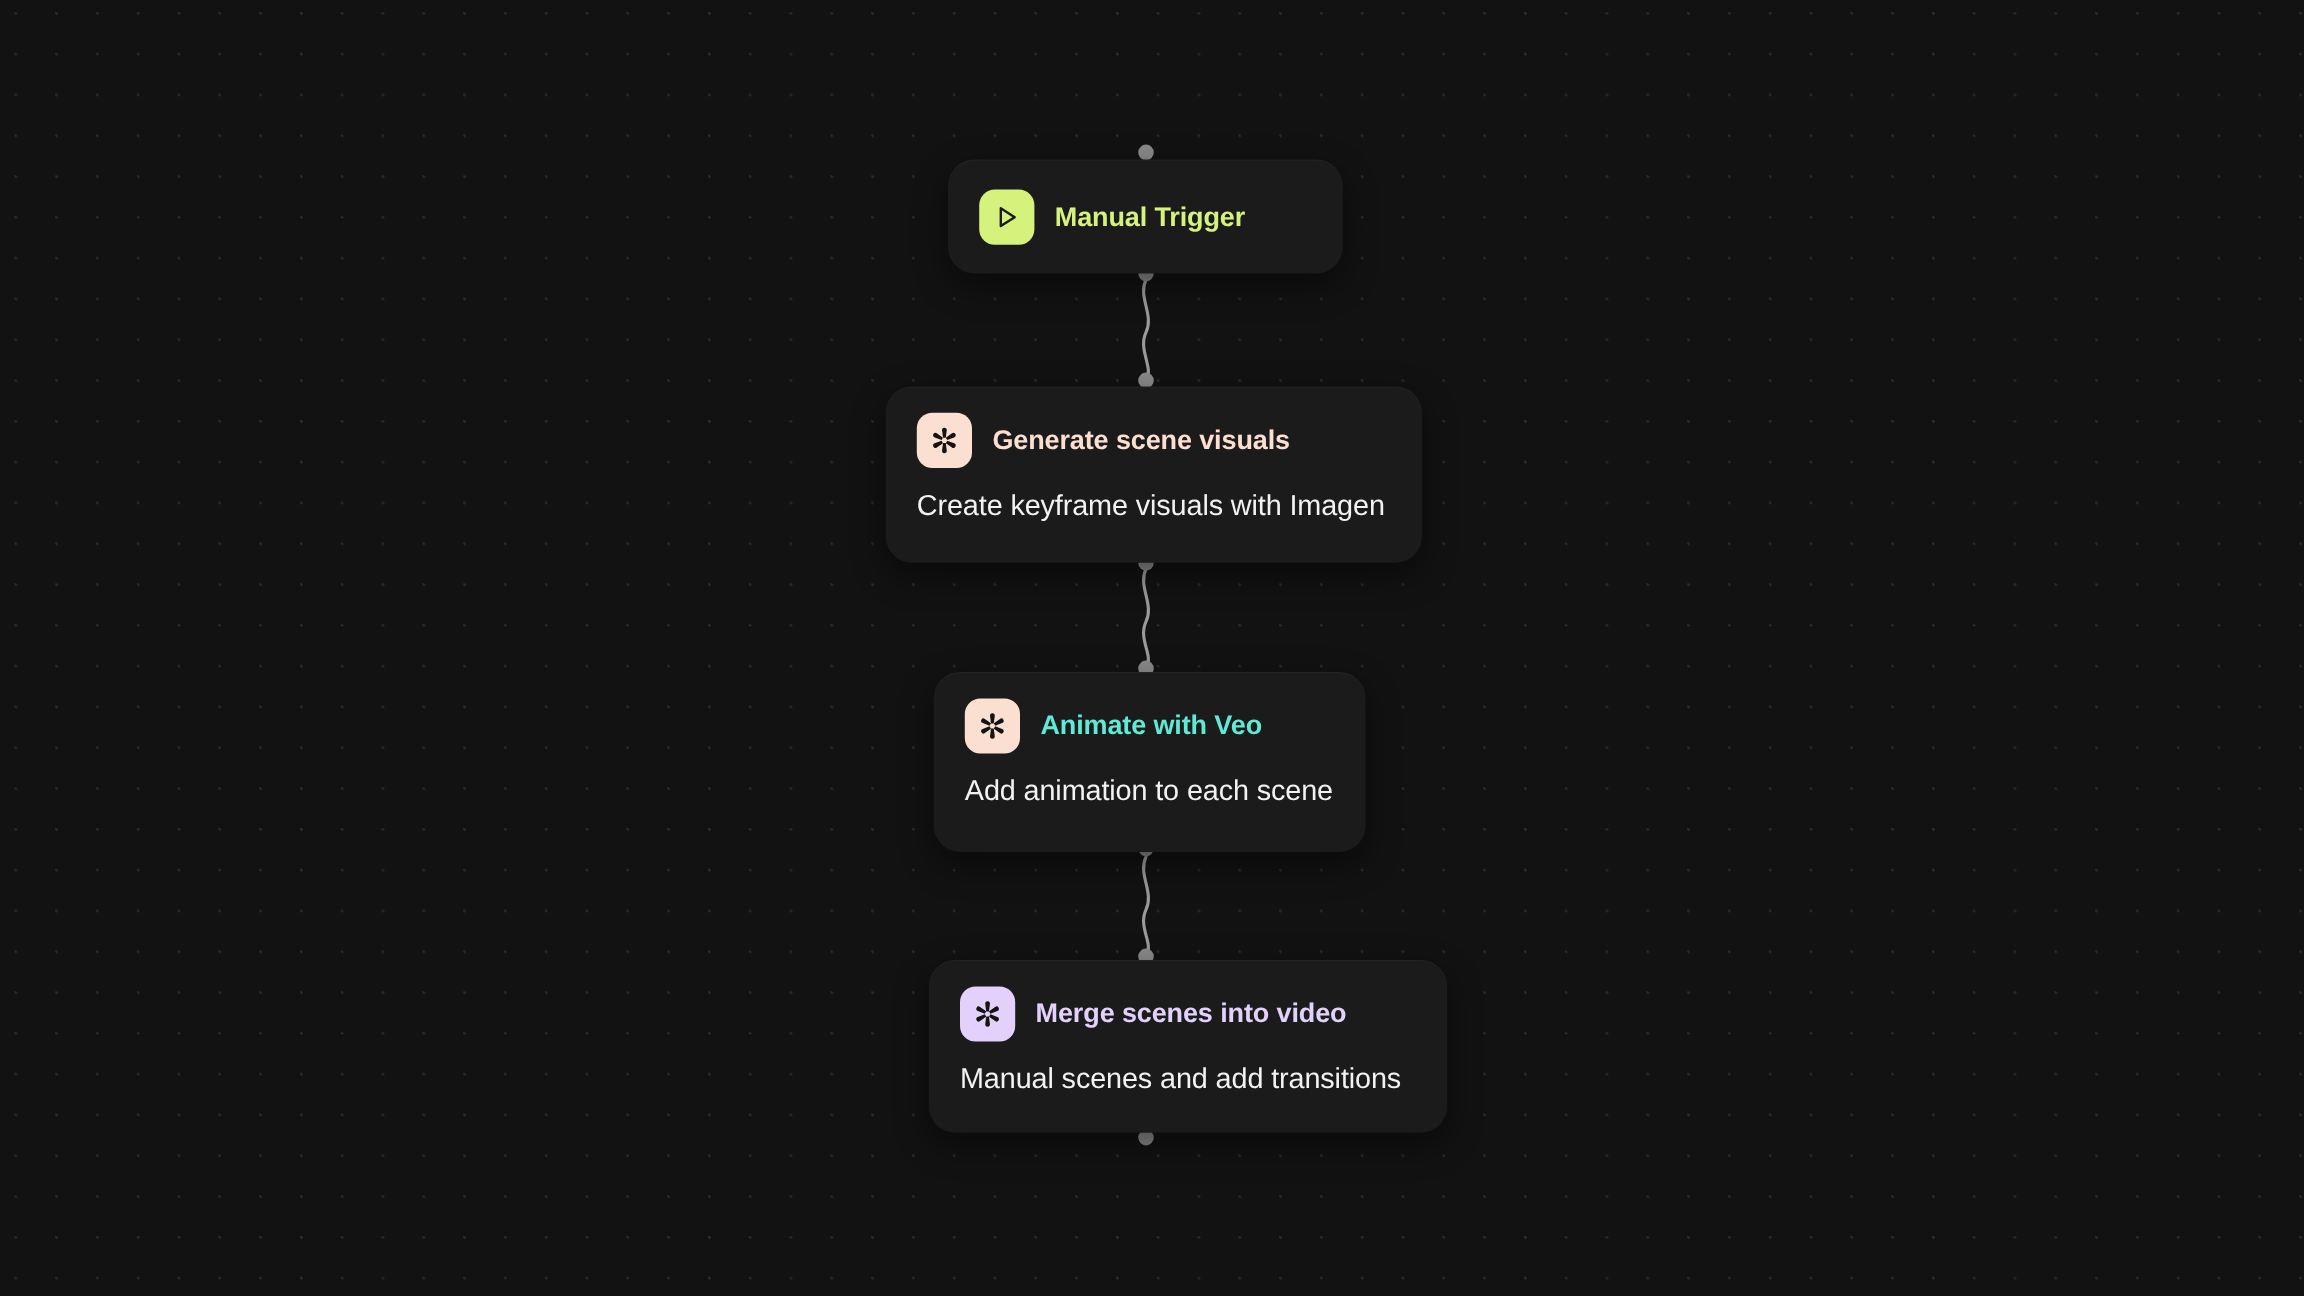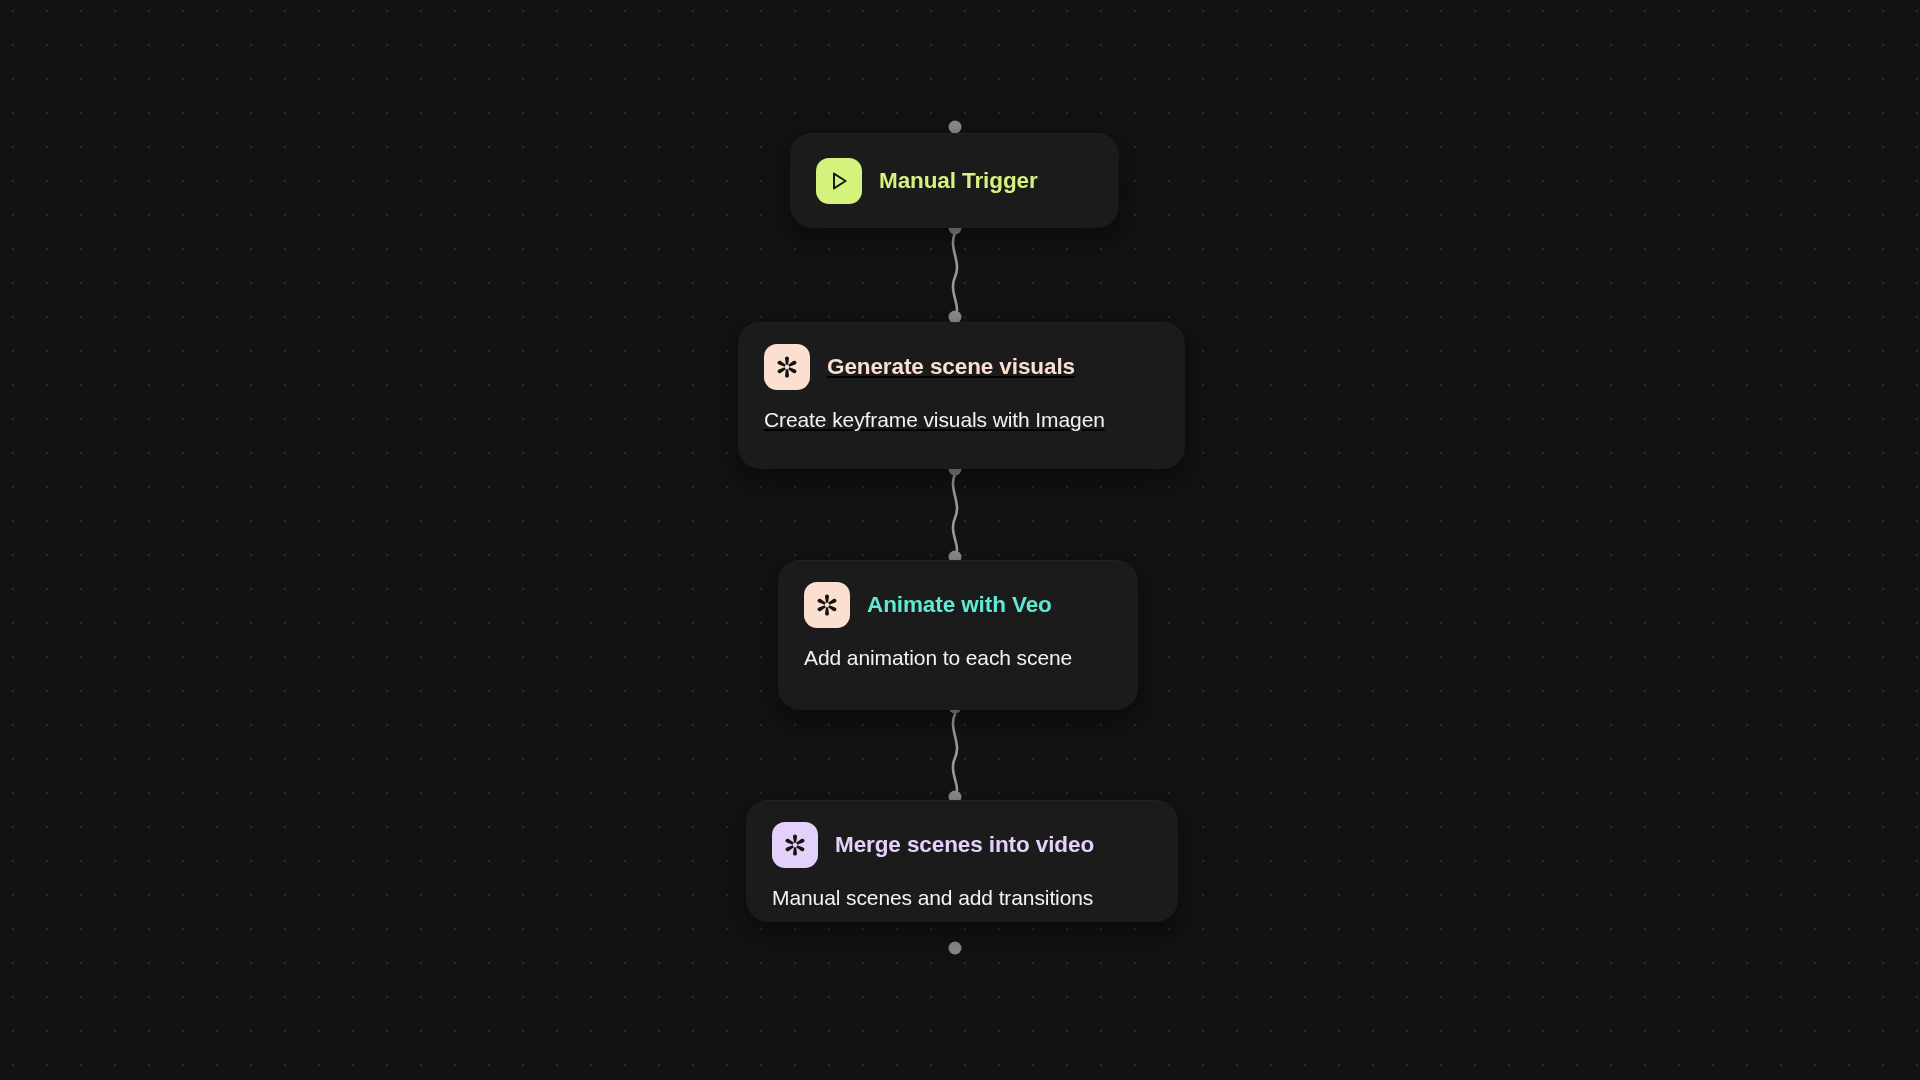--- a/index.html
+++ b/index.html
@@ -48,34 +48,34 @@
     border-radius:13px;
     display:flex; align-items:center; justify-content:center;
   }
   .node-title {
     font-size:22.5px;
     font-weight:600;
     letter-spacing:-0.1px;
     white-space:nowrap;
   }
   .node-desc {
-    font-size:21px;
+    font-size:24px;
     font-weight:400;
     color:#f2f2f2;
     letter-spacing:-0.1px;
     white-space:nowrap;
   }
 
   
   #node-0 { left:790px;  top:133px; width:329px; height:95px;  padding:24px 26px; }
   #node-0 .node-head { margin-top:1px; }
 
-  #node-1 { left:738px;  top:322px; width:447px; height:147px; padding:22px 26px;text-decoration:underline; }
+  #node-1 { left:738px;  top:322px; width:447px; height:147px; padding:22px 26px; }
   #node-2 { left:778px;  top:560px; width:360px; height:150px; padding:22px 26px; }
-  #node-3 { left:746px;  top:800px; width:432px; height:122px; padding:22px 26px; }
+  #node-3 { left:774px;  top:800px; width:432px; height:144px; padding:22px 26px; }
 
   .node-1-desc, .node-2-desc, .node-3-desc { margin-top:18px; }
 
   
   .handle {
     position:absolute;
     width:13px; height:13px;
     border-radius:50%;
     background:#8a8a8a;
     transform:translate(-50%,-50%);

